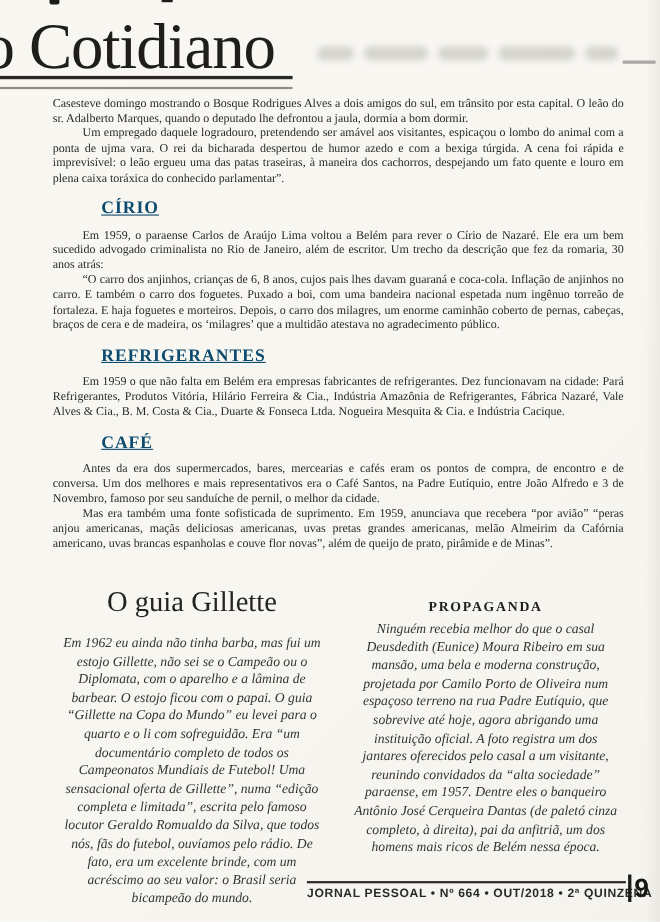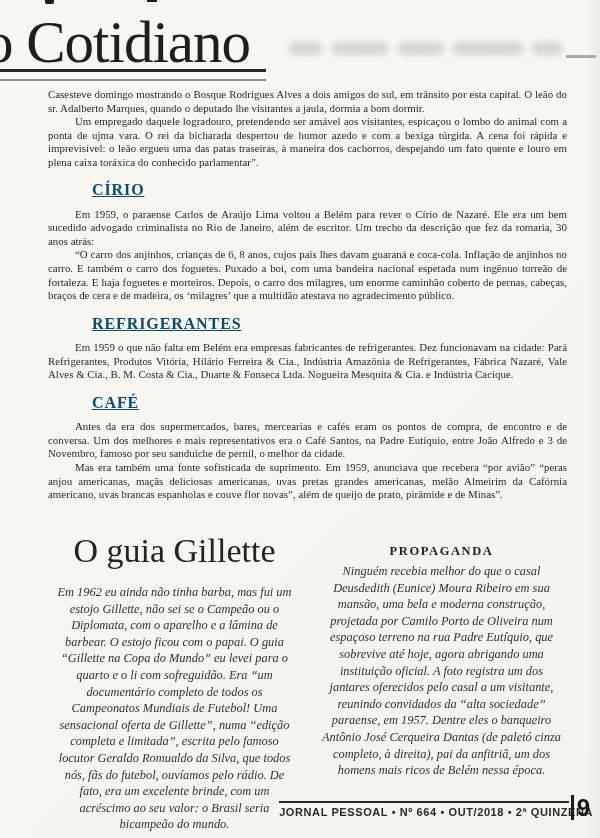--- a/index.html
+++ b/index.html
@@ -49,21 +49,21 @@
     position:absolute;left:48px;top:532px;width:520px;
     display:flex;gap:14px;
   }
   .col{flex:1;text-align:center;}
   .col-right{margin-top:12px;}
   .kicker{
     font-size:12.5px;font-weight:700;letter-spacing:1.6px;color:#201f1c;
     margin-bottom:4px;
   }
   .col h3{
-    margin:0 0 14px 0;font-size:34px;font-weight:400;color:#24231f;
+    margin:0 0 14px 0;font-size:26px;font-weight:400;color:#24231f;
     letter-spacing:0;
   }
   .col p{
     margin:0 6px 14px 6px;font-style:italic;
     font-size:12.4px;line-height:16.6px;color:#33322d;
   }
   
   .footer{
     position:absolute;right:10px;bottom:20px;
     display:flex;align-items:flex-end;
@@ -95,21 +95,21 @@
   <div class="ghost">
     <i class="g1"></i>
       <i class="g2"></i>
       <i class="g3"></i>
       <i class="g4"></i>
       <i class="g5"></i>
   </div>
   <div class="ghost-dash"></div>
 
   <main class="body-text">
-    <p class="noindent">Casesteve domingo mostrando o Bosque Rodrigues Alves a dois amigos do sul, em trânsito por esta capital. O leão do sr. Adalberto Marques, quando o deputado lhe visitantes a jaula, dormia a bom dormir.</p>
+    <p class="noindent">Casesteve domingo mostrando o Bosque Rodrigues Alves a dois amigos do sul, em trânsito por esta capital. O leão do sr. Adalberto Marques, quando o deputado lhe defrontou a jaula, dormia a bom dormir.</p>
     <p>Um empregado daquele logradouro, pretendendo ser amável aos visitantes, espicaçou o lombo do animal com a ponta de ujma vara. O rei da bicharada despertou de humor azedo e com a bexiga túrgida. A cena foi rápida e imprevisível: o leão ergueu uma das patas traseiras, à maneira dos cachorros, despejando um fato quente e louro em plena caixa toráxica do conhecido parlamentar”.</p>
 
     <h2>CÍRIO</h2>
     <p>Em 1959, o paraense Carlos de Araújo Lima voltou a Belém para rever o Círio de Nazaré. Ele era um bem sucedido advogado criminalista no Rio de Janeiro, além de escritor. Um trecho da descrição que fez da romaria, 30 anos atrás:</p>
     <p>“O carro dos anjinhos, crianças de 6, 8 anos, cujos pais lhes davam guaraná e coca-cola. Inflação de anjinhos no carro. E também o carro dos foguetes. Puxado a boi, com uma bandeira nacional espetada num ingênuo torreão de fortaleza. E haja foguetes e morteiros. Depois, o carro dos milagres, um enorme caminhão coberto de pernas, cabeças, braços de cera e de madeira, os ‘milagres’ que a multidão atestava no agradecimento público.</p>
 
     <h2>REFRIGERANTES</h2>
     <p>Em 1959 o que não falta em Belém era empresas fabricantes de refrigerantes. Dez funcionavam na cidade: Pará Refrigerantes, Produtos Vitória, Hilário Ferreira &amp; Cia., Indústria Amazônia de Refrigerantes, Fábrica Nazaré, Vale Alves &amp; Cia., B. M. Costa &amp; Cia., Duarte &amp; Fonseca Ltda. Nogueira Mesquita &amp; Cia. e Indústria Cacique.</p>
 
     <h2>CAFÉ</h2>

